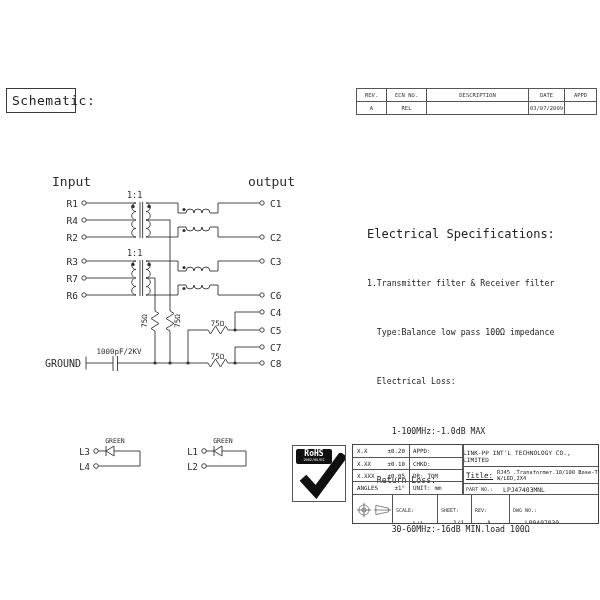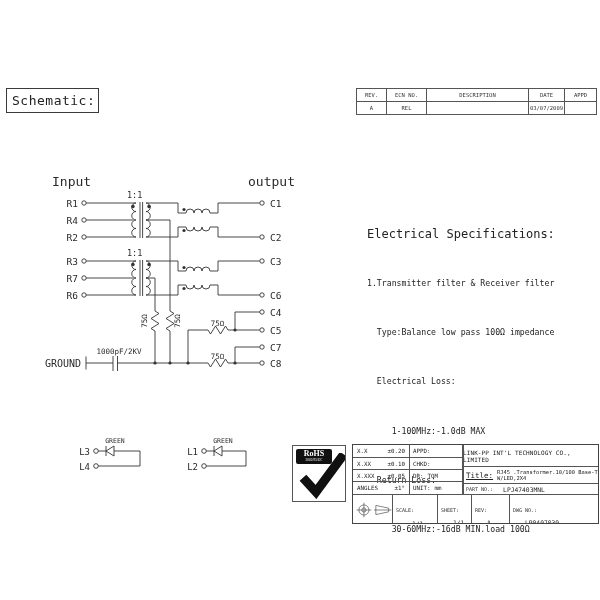--- a/index.html
+++ b/index.html
@@ -4,21 +4,21 @@
 <style>
   html,body { margin:0; padding:0; background:#fff; }
   #screen {
     position:relative; width:600px; height:600px; background:#ffffff;
     font-family:"DejaVu Sans Mono", monospace; color:#222; overflow:hidden;
   }
   .abs { position:absolute; }
 
   
   .schem-box {
-    left:6px; top:88px; width:93px; height:25px;
+    left:6px; top:88px; width:70px; height:25px;
     border:1px solid #3a3a3a; display:flex; align-items:center;
     padding-left:5px; font-size:13px; letter-spacing:0.5px; box-sizing:border-box;
   }
 
   
   .rev-table { left:356px; top:88px; border-collapse:collapse; table-layout:fixed; }
   .rev-table td {
     border:1px solid #555; height:12px; text-align:center; padding:0;
     font-size:5.5px; white-space:nowrap; overflow:hidden; color:#333;
   }
@@ -33,21 +33,21 @@
   .schematic-svg path, .schematic-svg circle.pin, .schematic-svg circle.ring {
     stroke:#333; stroke-width:0.9; fill:none;
   }
   .schematic-svg circle.pin { fill:#fff; }
   .schematic-svg .dot { fill:#333; stroke:none; }
   .schematic-svg text {
     fill:#2a2a2a; stroke:none; font-family:"DejaVu Sans Mono", monospace;
   }
 
   
-  .rohs { left:292px; top:445px; width:54px; height:57px; border:1px solid #555; box-sizing:border-box;font-family:Liberation Serif, serif; }
+  .rohs { left:292px; top:445px; width:54px; height:57px; border:1px solid #555; box-sizing:border-box; }
   .rohs-badge {
     position:absolute; left:3px; top:3px; width:36px; height:15px;
     background:#101010; border-radius:2px; color:#fff; text-align:center; z-index:2;
   }
   .rohs-name { font-size:8px; font-weight:bold; line-height:9px; }
   .rohs-dir  { font-size:3.5px; line-height:4px; }
   .rohs-check { position:absolute; left:2px; top:7px; z-index:1; }
 
   
   .tb { left:352px; top:444px; width:245px; height:78px; border:1px solid #444; box-sizing:content-box; }

